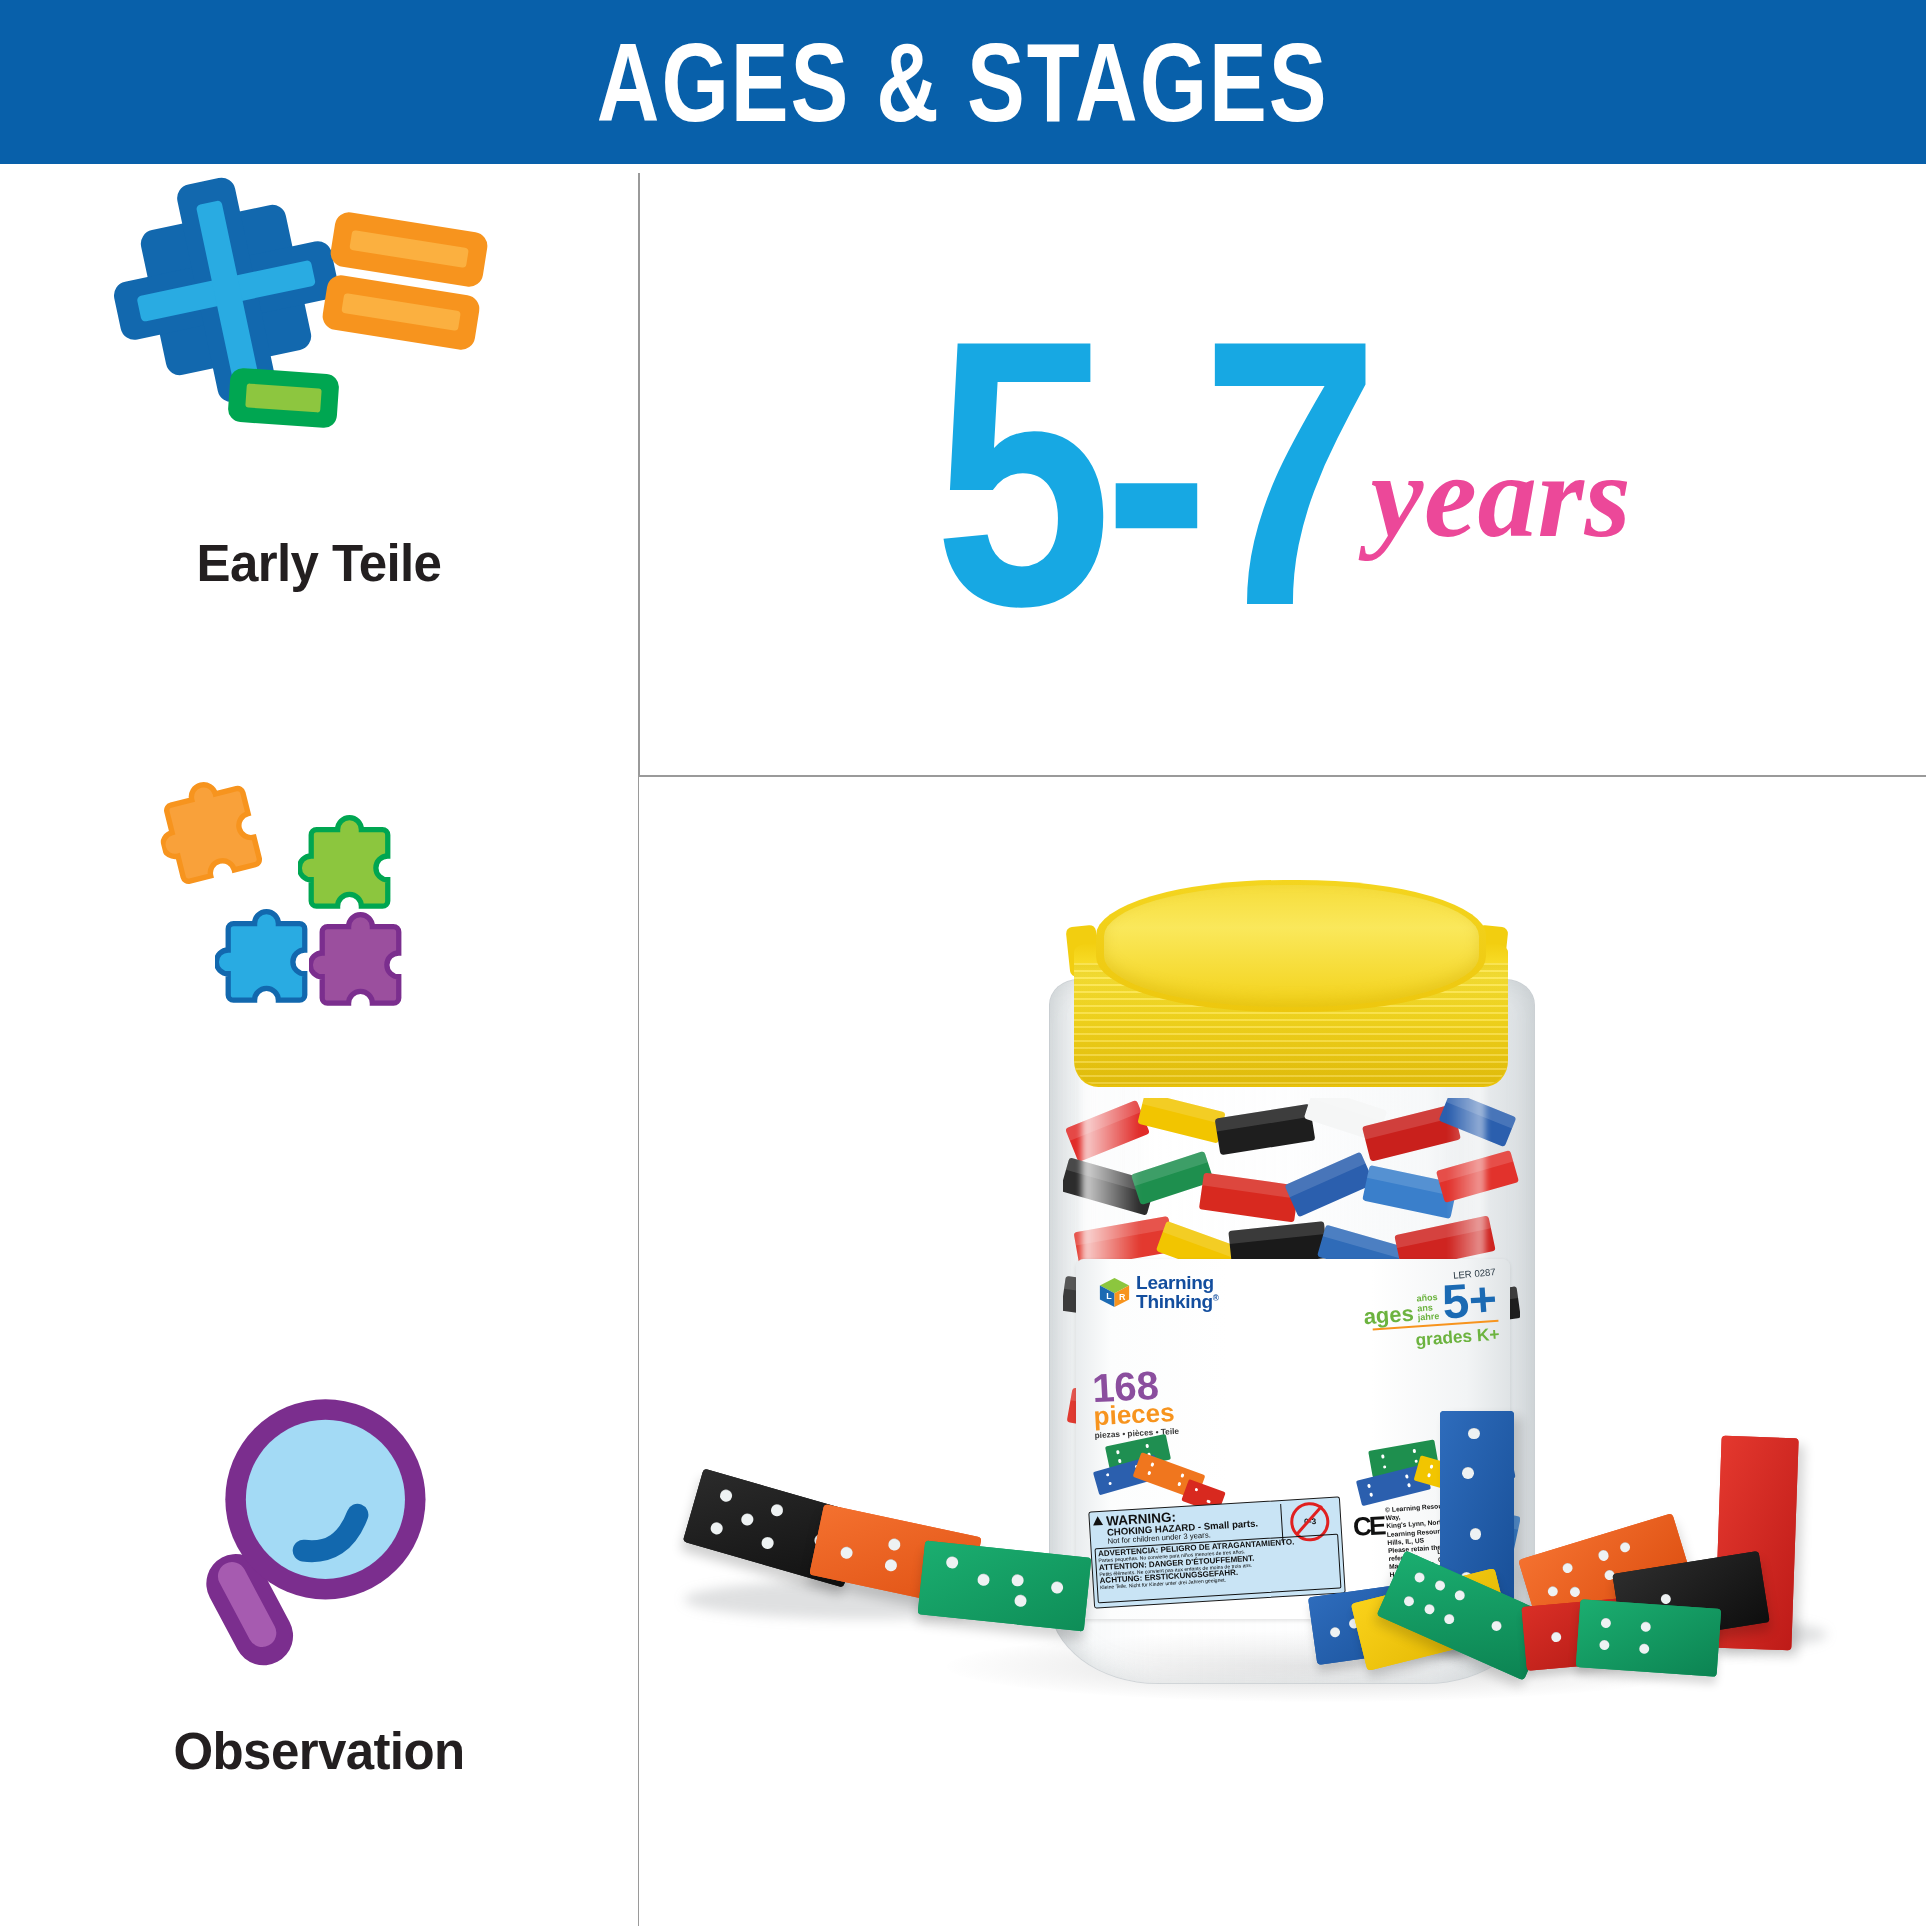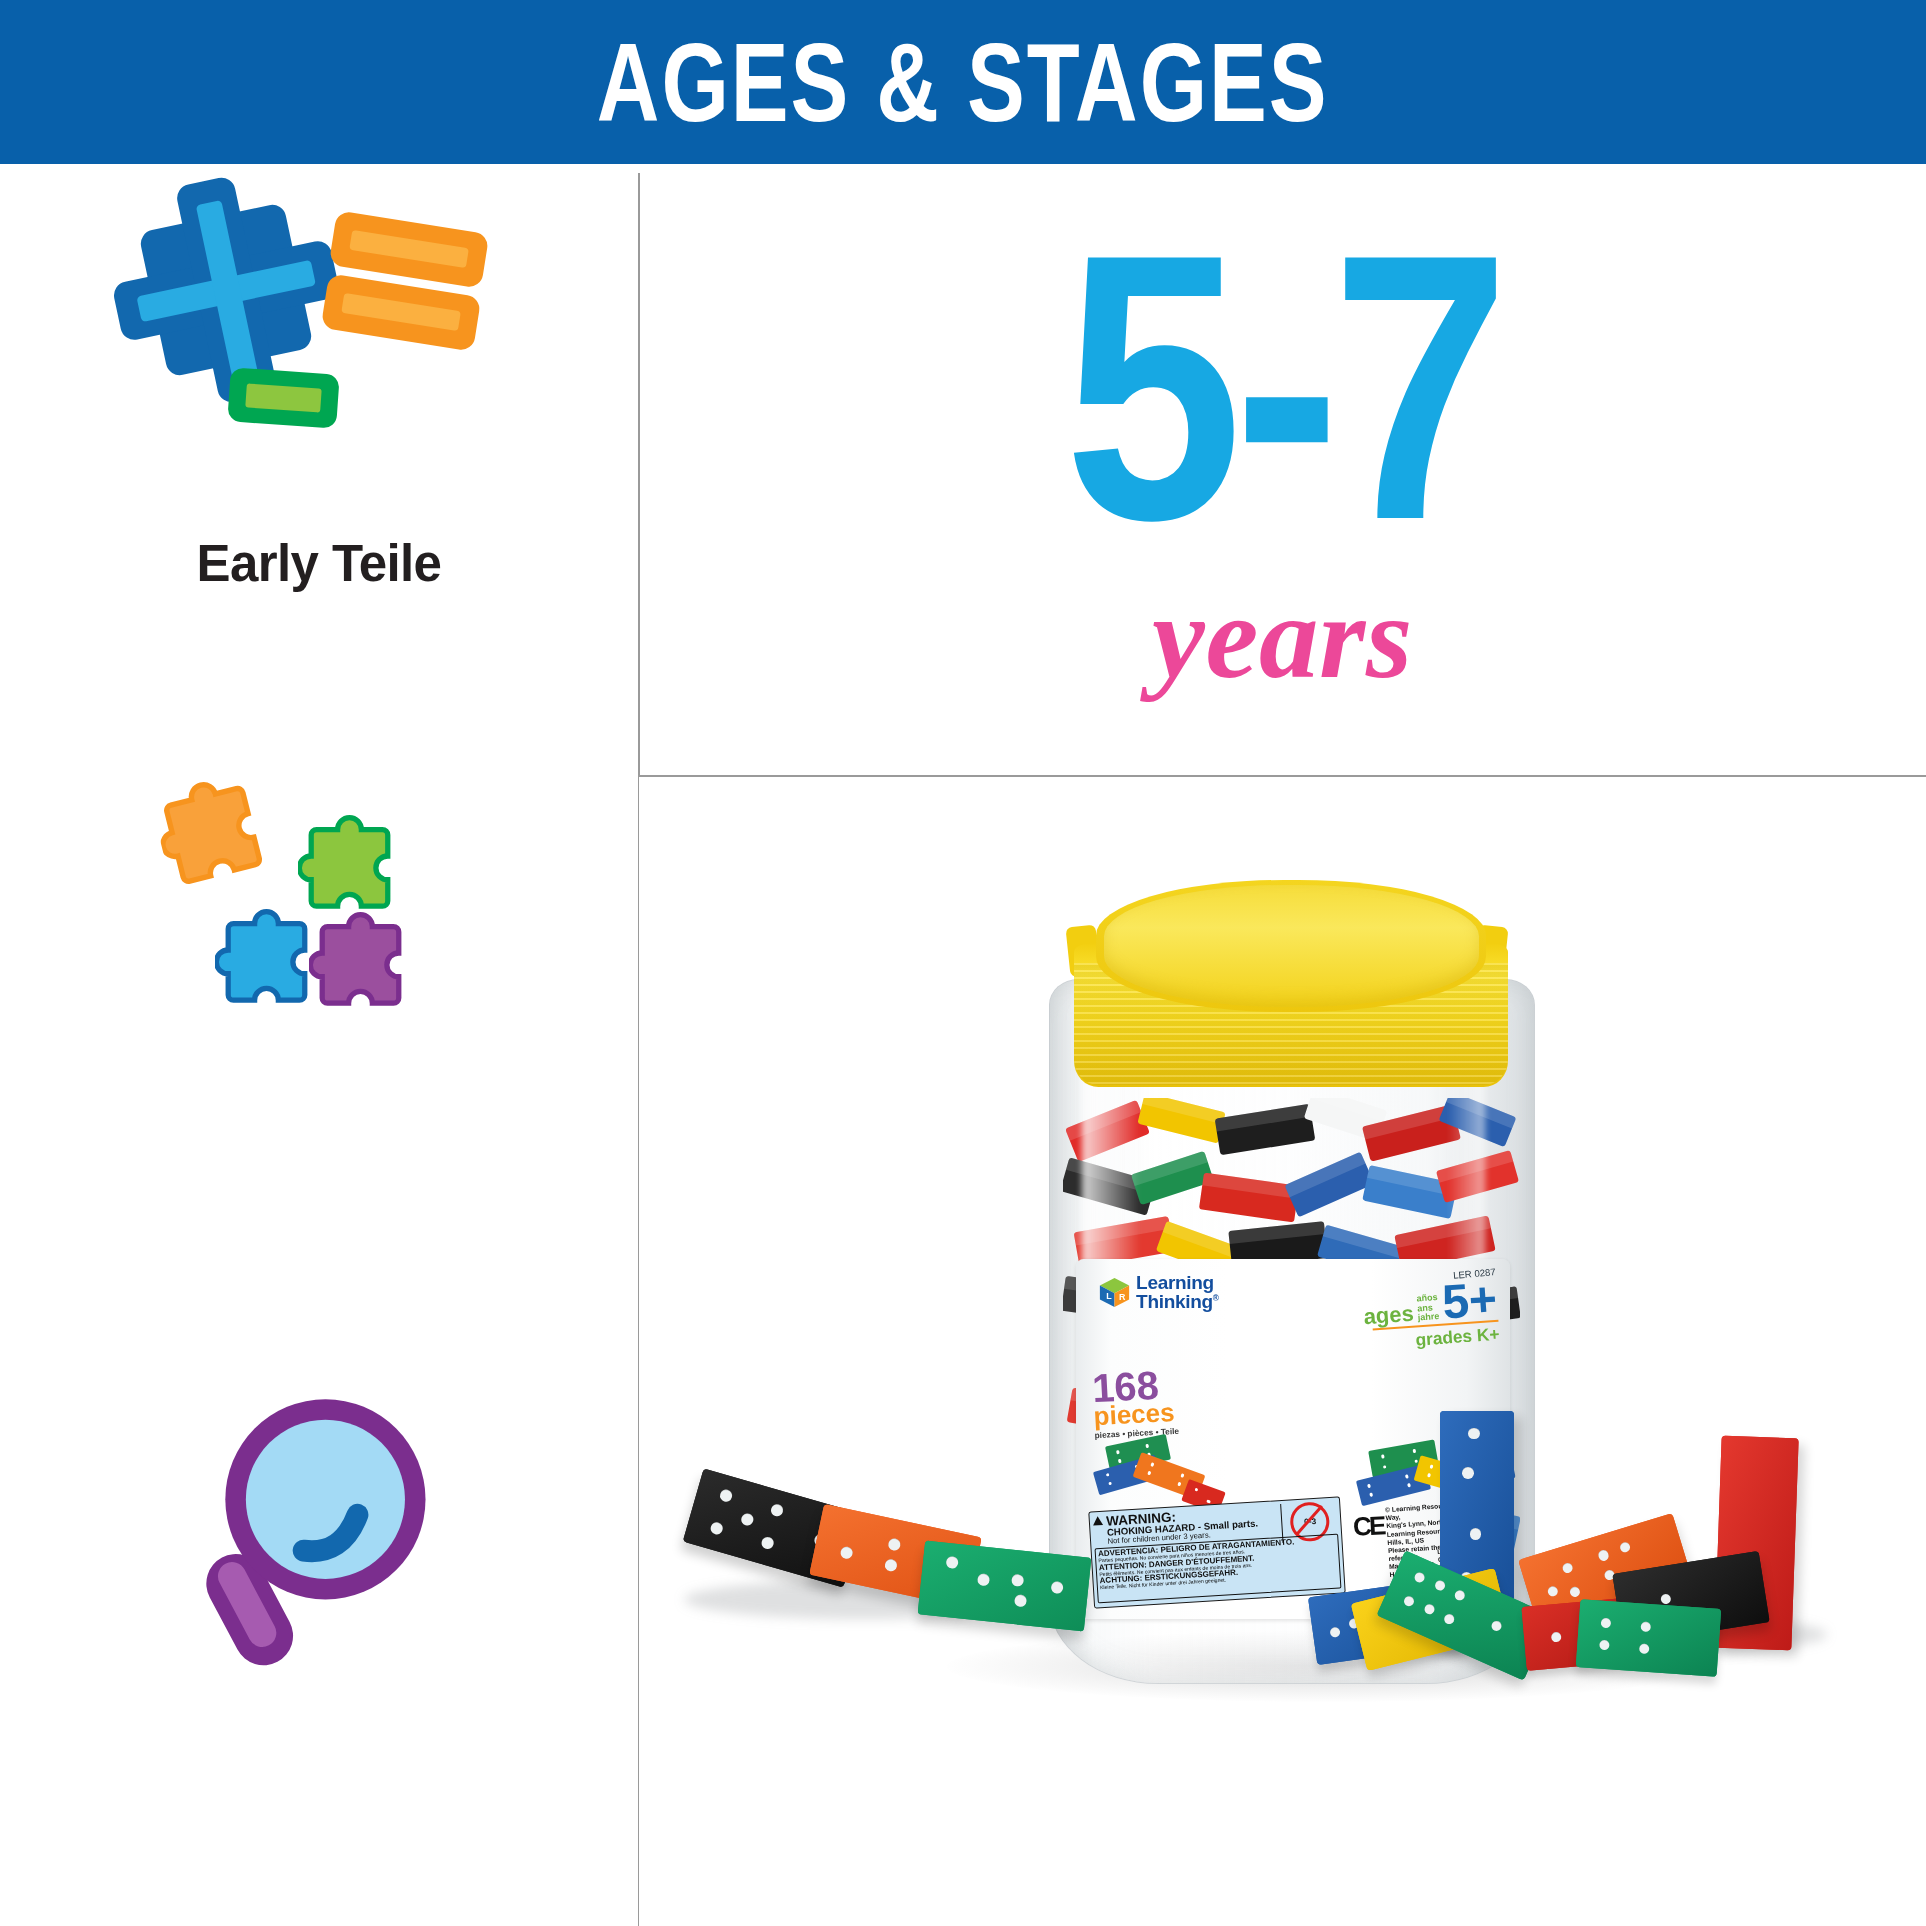--- a/index.html
+++ b/index.html
@@ -112,21 +112,21 @@
   .pz{position:absolute;}
   .pz svg{display:block;}
 
   
   .f-obs{top:1207px;}
   .f-obs .feature-icon{width:270px;height:308px;margin-bottom:45px;}
 
   
   .age-panel{
     position:absolute;left:638px;top:164px;width:1289px;height:611px;
-    display:flex;flex-direction:column;align-items:center;justify-content:center;
+    display:flex;flex-direction:row;align-items:center;justify-content:center;
   }
   .age-range{
     font-family:"Liberation Sans", sans-serif;
     font-weight:bold;
     font-size:321px;
     color:#17A8E3;
     line-height:0.86;
     letter-spacing:-9px;
     transform:scaleY(1.18);
     transform-origin:center center;
@@ -394,20 +394,21 @@
         <svg width="270" height="308" viewBox="0 0 210 240">
           <g>
             <rect x="28" y="140" width="46" height="92" rx="23" fill="#7B2E8E" transform="rotate(-28 51 186)"></rect>
             <rect x="38" y="146" width="22" height="72" rx="11" fill="#A65BB0" transform="rotate(-28 49 182)"></rect>
             <circle cx="110" cy="100" r="78" fill="#7B2E8E"></circle>
             <circle cx="110" cy="100" r="62" fill="#A3DAF5"></circle>
             <path d="M93,140 q30,4 42,-28" stroke="#1268AE" stroke-width="17" fill="none" stroke-linecap="round"></path>
           </g>
         </svg>
       </div>
+      <div class="feature-label">Observation</div>
     </div>
 
   </div>
 
   <div class="age-panel">
     <div class="age-range">5-7</div>
     <div class="age-unit">years</div>
   </div>
 
   <div class="product-panel">

